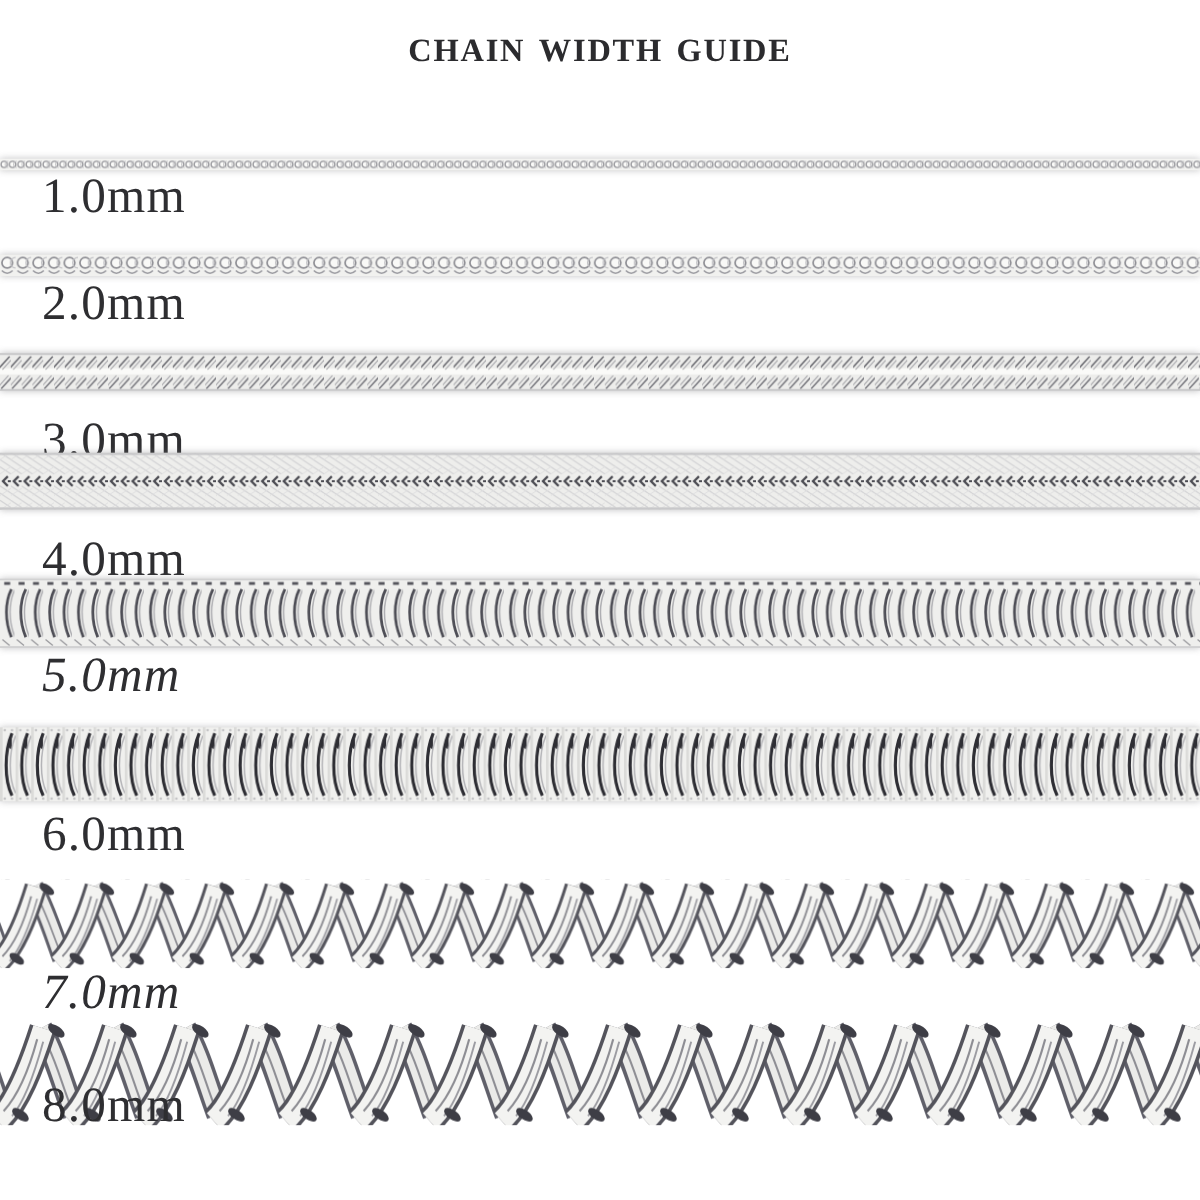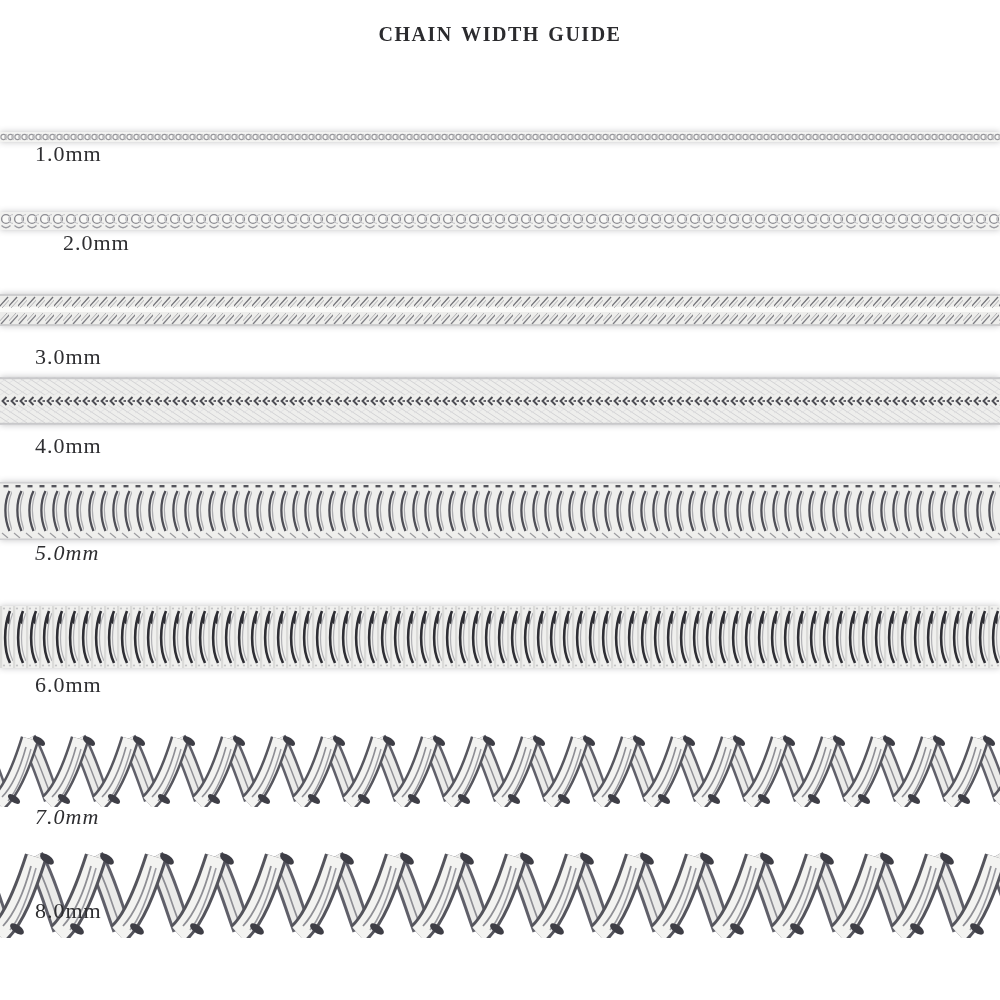--- a/index.html
+++ b/index.html
@@ -4,46 +4,46 @@
 <style>
   html,body{margin:0;padding:0;}
   body{
     width:1000px;height:1000px;position:relative;overflow:hidden;
     background:#ffffff;
     font-family:"Liberation Serif","DejaVu Serif",serif;
   }
   .page-title{
     position:absolute;left:0;right:0;top:16px;
     text-align:center;
-    font-size:28px;font-weight:600;letter-spacing:1.5px;
+    font-size:39px;font-weight:600;letter-spacing:1.5px;
     font-variant:small-caps;text-transform:lowercase;
     color:#2b2b2e;
   }
   .chain-strip{
     position:absolute;left:0;width:1000px;display:block;
   }
   .soft-glow{filter:drop-shadow(0 0 3px rgba(120,120,125,.45));}
   .size-label{
     position:absolute;left:35px;
-    font-size:22px;color:#2e2e31;letter-spacing:1px;
+    font-size:41px;color:#2e2e31;letter-spacing:1px;
     line-height:1;
   }
   
   #chain-1{top:132px;height:10px;}
   #chain-2{top:212px;height:18px;}
   #chain-3{top:294px;height:32px;}
   #chain-4{top:377px;height:48px;}
   #chain-5{top:482px;height:58px;}
   #chain-6{top:606px;height:62px;}
   #chain-7{top:733px;height:74px;}
   #chain-8{top:850px;height:88px;}
   #label-1{top:143px;}
-  #label-2{top:232px;margin-left:28px;}
+  #label-2{top:232px;}
   #label-3{top:346px;}
-  #label-4{top:435px;}
+  #label-4{top:445px;}
   #label-5{top:542px;font-style:italic;}
   #label-6{top:674px;}
   #label-7{top:806px;font-style:italic;}
   #label-8{top:900px;}
   .defs-holder{position:absolute;width:0;height:0;overflow:hidden;}
 </style>
 </head>
 <body>
 
 <svg class="defs-holder" aria-hidden="true">

